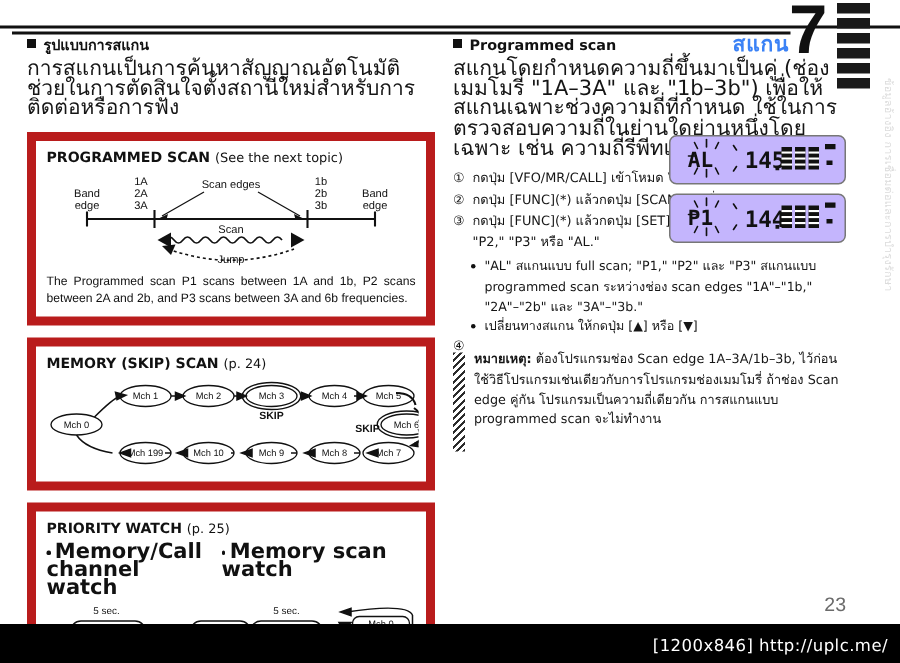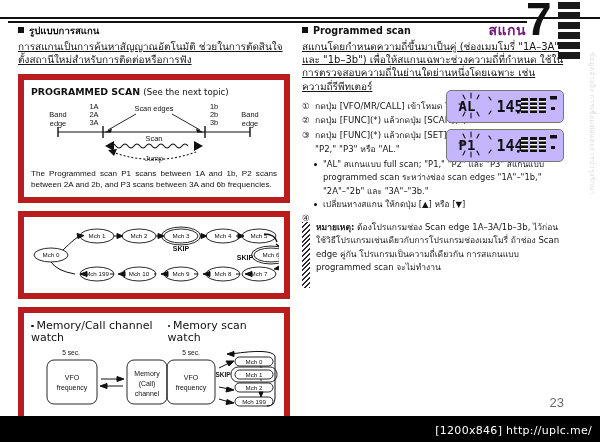--- a/index.html
+++ b/index.html
@@ -40,21 +40,21 @@
     width: 519px; height: 2px;
     background: #111;
   }
   .chapter-title {
     position: absolute;
     right: 74px; top: 20px;
     font-size: 14px;
     font-weight: bold;
     letter-spacing: 0.5px;
     line-height: 20px;
-    color: #701a75;
+    color: #3b82f6;
     white-space: nowrap;
   }
   .chapter-num-block {
     position: absolute;
     right: 20px; top: 0px;
     width: 54px;
     height: 47px;
   }
   .chapter-num {
     position: absolute;
@@ -107,25 +107,24 @@
     white-space: nowrap;
   }
   .sect-head .bullet {
     display: inline-block;
     width: 6px; height: 6px;
     background: #111;
     margin-right: 5px;
     vertical-align: 1px;
   }
   .thai-body {
-    font-size: 10px;
+    font-size: 14px;
     line-height: 13.2px;
     color: #151515;
     margin: 0;
-    text-decoration: underline;
   }
 
   
   .figbox {
     border: 6px solid #b91c1c;
     background: #fff;
     margin-top: 8px;
     padding: 5px 7px 7px 7px;
     position: relative;
   }
@@ -144,22 +143,22 @@
     font-size: 8.1px;
     line-height: 11px;
     color: #111;
     text-align: justify;
     margin-top: 3px;
     font-family: "Liberation Sans", sans-serif;
   }
   .svg-wrap { display:block; margin: 2px auto 0 auto; }
 
   .sub-label {
-    font-size: 11px;
-    font-weight: normal;
+    font-size: 14px;
+    font-weight: bold;
     color: #111;
     line-height: 12px;
   }
   .sub-label .dot {
     display:inline-block;
     width:2.5px;height:2.5px;background:#111;border-radius:50%;
     vertical-align:2px;margin-right:3px;
   }
 
   
@@ -328,20 +327,24 @@
         <polygon points="171,45 162,40 162,50" fill="#111"></polygon>
 
         <path d="M80,51 Q122,66 164,51" fill="none" stroke="#111" stroke-width="1.1" stroke-dasharray="2,2"></path>
         <polygon points="76,49 85,48 82,55" fill="#111"></polygon>
       </svg>
 
       <div class="figcaption">The Programmed scan P1 scans between 1A and 1b, P2 scans between 2A and 2b, and P3 scans between 3A and 6b frequencies.</div>
     </div>
 
     <div class="figbox">
+      <div class="figtitle">
+        <span>MEMORY (SKIP) SCAN</span>
+        <span class="thin">(p. 24)</span>
+      </div>
 
       <svg class="svg-wrap" width="248" height="62" viewBox="0 0 248 62">
         <g fill="none" stroke="#111" stroke-width="0.9">
           <ellipse cx="66" cy="12" rx="17" ry="7"></ellipse>
           <ellipse cx="108" cy="12" rx="17" ry="7"></ellipse>
           <ellipse cx="150" cy="12" rx="17" ry="7"></ellipse>
           <ellipse cx="150" cy="12" rx="19.5" ry="9"></ellipse>
           <ellipse cx="192" cy="12" rx="17" ry="7"></ellipse>
           <ellipse cx="228" cy="12" rx="17" ry="7"></ellipse>
           <ellipse cx="20" cy="31" rx="17" ry="7"></ellipse>
@@ -392,20 +395,24 @@
           <line x1="209" y1="50" x2="205" y2="50"></line>
             <polygon points="172,50 179,47.5 179,52.5"></polygon>
           <polygon points="214,50 221,47.5 221,52.5"></polygon>
           <path d="M20,38 Q26,47 44,50" fill="none"></path>
           <path d="M233,10 Q244,10 246,18" fill="none" stroke-width="1.4"></path>
         </g>
       </svg>
     </div>
 
     <div class="figbox">
+      <div class="figtitle">
+        <span>PRIORITY WATCH</span>
+        <span class="thin">(p. 25)</span>
+      </div>
       <div style="display:flex;gap:10px;margin-top:2px;">
         <div class="sub-label" style="width:134px">
           <span class="dot"></span><span>Memory/Call channel watch</span>
         </div>
         <div class="sub-label">
           <span class="dot"></span><span>Memory scan watch</span>
         </div>
       </div>
 
       <svg class="svg-wrap" width="248" height="72" viewBox="0 0 248 72">

